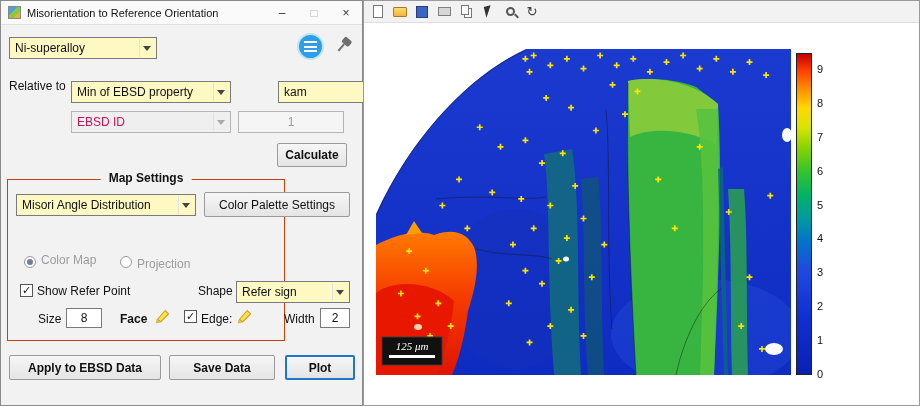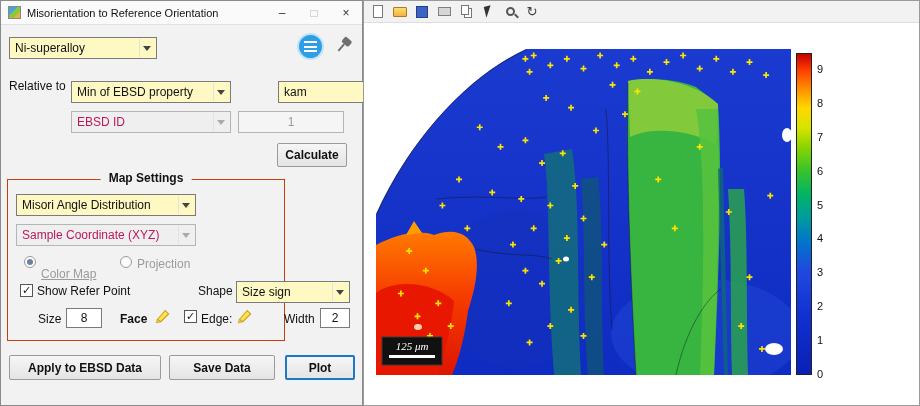--- a/index.html
+++ b/index.html
@@ -121,36 +121,33 @@
 
   <div class="btn" style="left:276px; top:142px; width:70px; height:24px;">Calculate</div>
 
   <div class="groupbox">
     <span class="legend">Map Settings</span>
 
     <div class="select" style="left:8px; top:14px; width:180px;">
       <span>Misori Angle Distribution</span>
       <span class="chev"></span>
     </div>
-
-    <div class="select disabled" style="left:8px; top:44px; width:180px;">
-      <span>Sample Coordinate (XYZ)</span>
-      <span class="chev"></span>
-    </div>
+    <div class="btn normal-weight" style="left:196px; top:12px; width:146px; height:25px;">Color Palette Settings</div>
+
 
     <span class="radio selected" style="left:16px; top:76px;"></span>
-    <span class="label disabled" style="left:33px; top:87px;text-decoration:underline;">Color Map</span>
+    <span class="label disabled" style="left:33px; top:73px;">Color Map</span>
     <span class="radio" style="left:112px; top:76px;"></span>
     <span class="label disabled" style="left:129px; top:77px;">Projection</span>
 
     <span class="checkbox" style="left:12px; top:104px;">✓</span>
     <span class="label" style="left:29px; top:104px;">Show Refer Point</span>
     <span class="label" style="left:190px; top:104px;">Shape</span>
     <div class="select" style="left:228px; top:101px; width:114px;">
-      <span>Size sign</span>
+      <span>Refer sign</span>
       <span class="chev"></span>
     </div>
 
     <span class="label" style="left:30px; top:132px;">Size</span>
     <div class="textfield" style="left:58px; top:128px; width:36px; height:20px; line-height:18px;">8</div>
     <span class="label" style="left:112px; top:132px;font-weight:bold;">Face</span>
     <span class="swatch" style="left:146px; top:126px;">
       <svg width="18" height="18" viewBox="0 0 16 16">
         <path d="M3 12 L10 4 L13 7 L6 14 Z" fill="#ffe14a" stroke="#c9a227" stroke-width="1"></path>
         <path d="M3 12 L2 15 L6 14 Z" fill="#f3c94e" stroke="#c9a227" stroke-width="0.7"></path>

